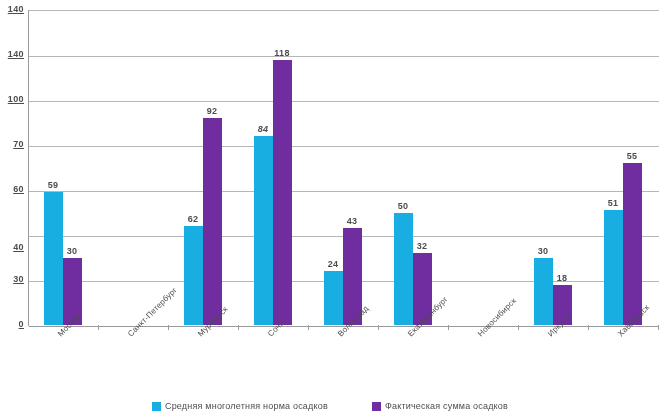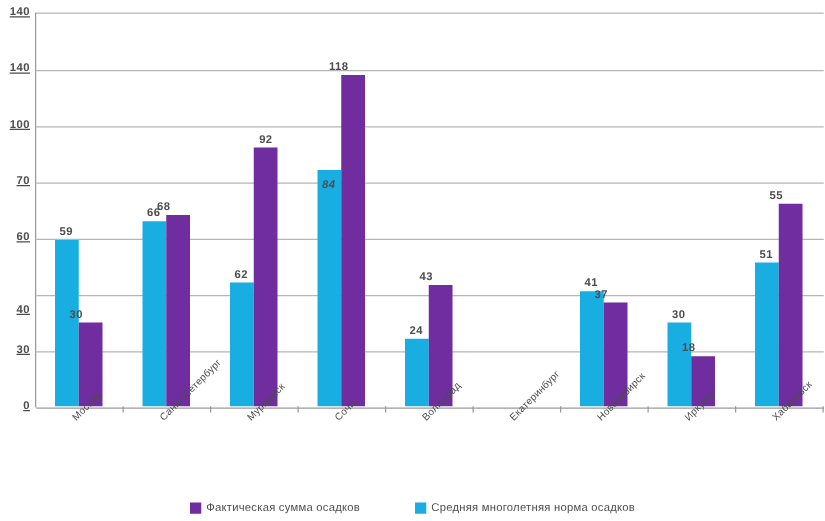--- a/index.html
+++ b/index.html
@@ -91,21 +91,21 @@
     position: absolute;
     width: 34px;
     text-align: center;
     font-size: 9px;
     font-weight: bold;
     color: #4d4d4d;
     letter-spacing: 0.3px;
     white-space: nowrap;
   }
   .bar-value.norm { left: 8px; }
-  .bar-value.fact { left: 16px; }
+  .bar-value.fact { left: 27px; }
 
   
   .x-tick {
     position: absolute;
     top: 325px;
     width: 0;
     height: 5px;
     border-left: 1px solid #9a9a9a;
   }
 
@@ -177,72 +177,66 @@
       <div class="gridline" style="top: 45px;"></div>
     </div>
 
   <div class="bars-layer">
       <div class="group" style="left: 0px; width: 70px;">
         <div class="bar norm" style="height: 132.75px; background: rgb(25, 174, 226);"></div>
         <div class="bar-value norm" style="bottom: 134.75px;">59</div>
         <div class="bar fact" style="height: 67.5px; background: rgb(111, 45, 159);"></div>
         <div class="bar-value fact" style="bottom: 69.5px;">30</div>
       </div>
-      <div class="group" style="left: 70px; width: 70px;">
-        <div class="bar norm" style="height: 148.5px; background: rgb(25, 174, 226);"></div>
-        <div class="bar-value norm" style="bottom: 150.5px;">66</div>
-        <div class="bar fact" style="height: 153px; background: rgb(111, 45, 159);"></div>
-        <div class="bar-value fact" style="bottom: 155px;">68</div>
-      </div>
       <div class="group" style="left: 140px; width: 70px;">
         <div class="bar norm" style="height: 99px; background: rgb(25, 174, 226);"></div>
         <div class="bar-value norm" style="bottom: 101px;">62</div>
         <div class="bar fact" style="height: 207px; background: rgb(111, 45, 159);"></div>
-        <div class="bar-value fact" style="bottom: 209px; text-align: right;">92</div>
+        <div class="bar-value fact" style="bottom: 209px;">92</div>
       </div>
       <div class="group" style="left: 210px; width: 70px;">
         <div class="bar norm" style="height: 189px; background: rgb(25, 174, 226);"></div>
-        <div class="bar-value norm" style="bottom: 173px; font-style: italic;">84</div>
+        <div class="bar-value norm" style="bottom: 191px; font-style: italic;">84</div>
         <div class="bar fact" style="height: 265.5px; background: rgb(111, 45, 159);"></div>
         <div class="bar-value fact" style="bottom: 267.5px;">118</div>
       </div>
       <div class="group" style="left: 280px; width: 70px;">
         <div class="bar norm" style="height: 54px; background: rgb(25, 174, 226);"></div>
         <div class="bar-value norm" style="bottom: 56px;">24</div>
         <div class="bar fact" style="height: 96.75px; background: rgb(111, 45, 159);"></div>
         <div class="bar-value fact" style="bottom: 98.75px;">43</div>
       </div>
-      <div class="group" style="left: 420px; width: 70px;">
-        <div class="bar norm" style="height: 92.25px; background: rgb(25, 174, 226);"></div>
-        <div class="bar-value norm" style="bottom: 94.25px;">41</div>
-        <div class="bar fact" style="height: 83.25px; background: rgb(111, 45, 159);"></div>
-        <div class="bar-value fact" style="bottom: 85.25px;">37</div>
+      <div class="group" style="left: 350px; width: 70px;">
+        <div class="bar norm" style="height: 112.5px; background: rgb(25, 174, 226);"></div>
+        <div class="bar-value norm" style="bottom: 114.5px;">50</div>
+        <div class="bar fact" style="height: 72px; background: rgb(111, 45, 159);"></div>
+        <div class="bar-value fact" style="bottom: 74px;">32</div>
       </div>
       <div class="group" style="left: 490px; width: 70px;">
         <div class="bar norm" style="height: 67.5px; background: rgb(25, 174, 226);"></div>
         <div class="bar-value norm" style="bottom: 69.5px;">30</div>
         <div class="bar fact" style="height: 40.5px; background: rgb(111, 45, 159);"></div>
         <div class="bar-value fact" style="bottom: 42.5px;">18</div>
       </div>
       <div class="group" style="left: 560px; width: 70px;">
         <div class="bar norm" style="height: 114.75px; background: rgb(25, 174, 226);"></div>
         <div class="bar-value norm" style="bottom: 116.75px;">51</div>
         <div class="bar fact" style="height: 162px; background: rgb(111, 45, 159);"></div>
         <div class="bar-value fact" style="bottom: 164px;">55</div>
       </div>
     </div>
 
   <div class="legend">
     <div class="legend-item">
+      <span class="legend-swatch norm"></span>
+      <span class="legend-text">Средняя многолетняя норма осадков</span>
+    </div>
+    <div class="legend-item">
       <span class="legend-swatch fact"></span>
       <span class="legend-text">Фактическая сумма осадков</span>
-    </div>
-    <div class="legend-item">
-      <span class="legend-swatch norm"></span>
-      <span class="legend-text">Средняя многолетняя норма осадков</span>
     </div>
   </div>
 
 <div class="x-tick" style="left: 98px;"></div>
     <div class="cat-label" style="left: 56px;">Москва</div>
     <div class="x-tick" style="left: 168px;"></div>
     <div class="cat-label" style="left: 126px;">Санкт-Петербург</div>
     <div class="x-tick" style="left: 238px;"></div>
     <div class="cat-label" style="left: 196px;">Мурманск</div>
     <div class="x-tick" style="left: 308px;"></div>

